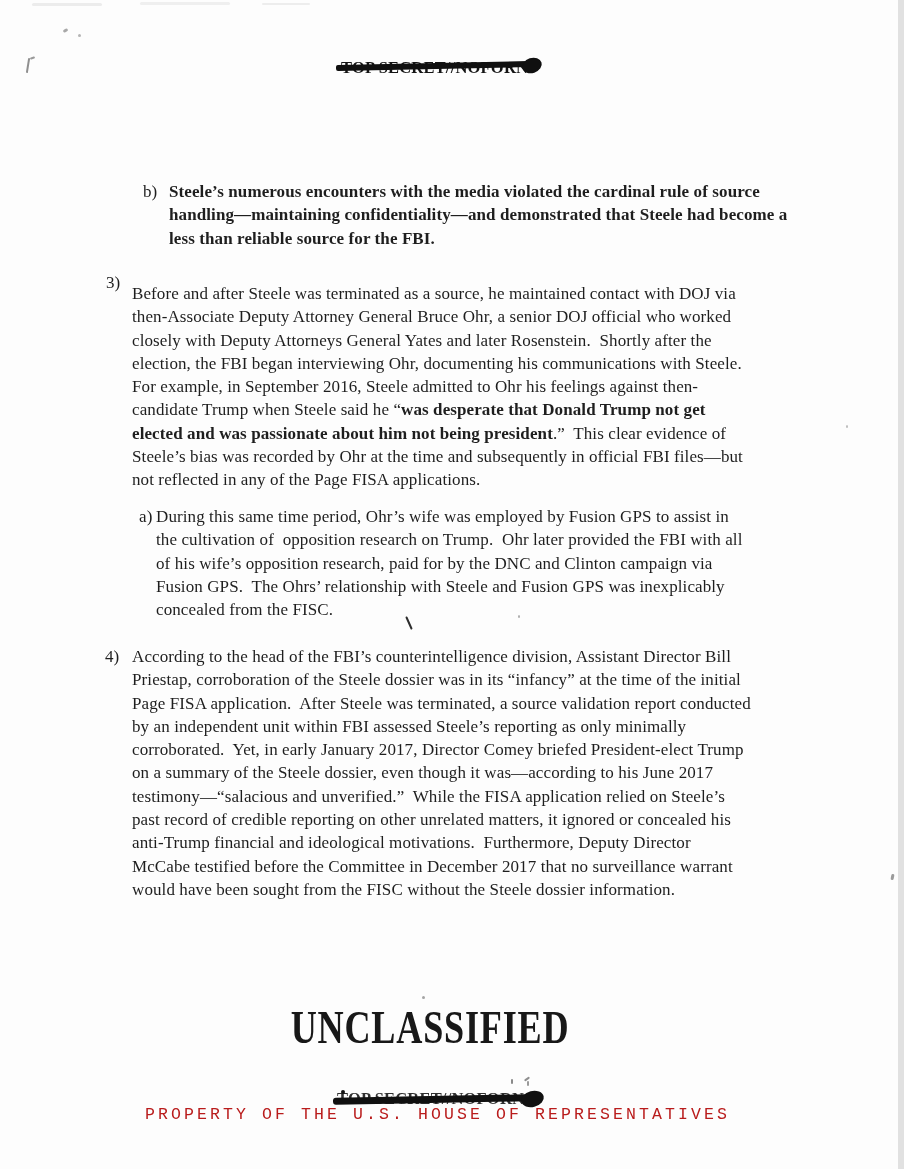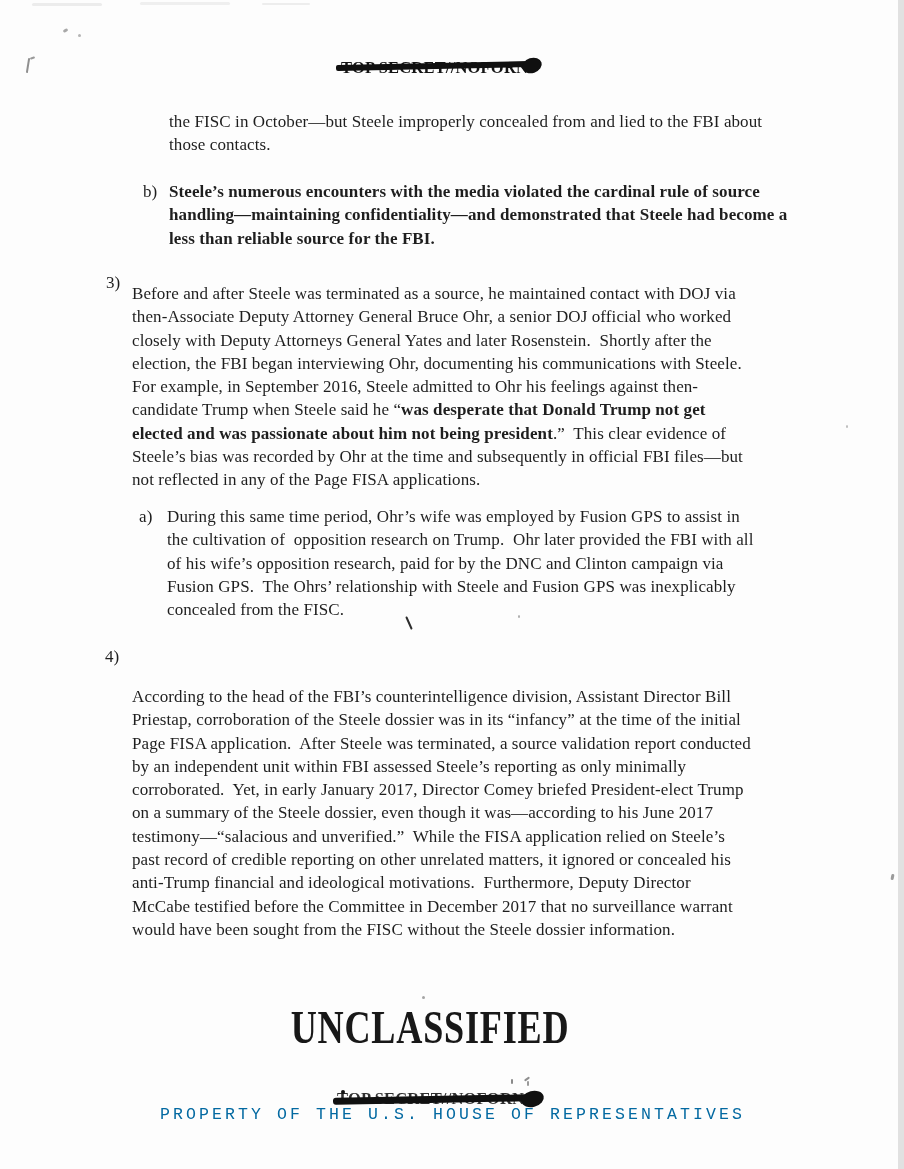--- a/index.html
+++ b/index.html
@@ -15,43 +15,43 @@
   
   .pre{position:absolute;white-space:pre;font-size:17px;line-height:23.3px;color:var(--ink);letter-spacing:0.1px;}
   .b{font-weight:700;}
 
   #para-cont{left:169px;top:110px;}
   #b-marker{left:143px;top:180px;}
   #b-text{left:169px;top:180px;font-weight:bold;}
   #n3-marker{left:106px;top:271px;}
   #n3-text{left:132px;top:282px;}
   #a-marker{left:139px;top:505px;}
-  #a-text{left:167px;top:505px;}
+  #a-text{left:156px;top:505px;}
   #n4-marker{left:105px;top:645px;}
-  #n4-text{left:132px;top:645px;margin-top:40px;}
+  #n4-text{left:132px;top:645px;}
 
   
   .cls{position:absolute;font-weight:700;font-size:16.5px;letter-spacing:0.2px;white-space:nowrap;color:#141414;}
   .cls .strike-bar{position:absolute;background:var(--redaction);border-radius:2px;}
   .cls .strike-blob{position:absolute;background:var(--redaction);border-radius:50%;}
   #cls-top{left:341px;top:58px;}
   #cls-top .strike-bar{left:-5px;top:5px;width:194px;height:5.5px;transform:rotate(-1.2deg);}
   #cls-top .strike-blob{left:181px;top:0px;width:20px;height:15px;transform:rotate(-18deg);}
   #cls-bottom{left:337px;top:1089px;color:#303030;}
   #cls-bottom .strike-bar{left:-4px;top:7px;width:194px;height:7px;transform:rotate(-1deg);border-radius:3px;}
   #cls-bottom .strike-blob{left:184px;top:2px;width:23px;height:16px;transform:rotate(-14deg);}
 
   
   .stamp{position:absolute;left:-22px;top:1000px;width:904px;text-align:center;
          font-size:47px;font-weight:700;letter-spacing:1px;color:#181818;
          transform:scaleX(0.77);}
 
   
-  .property{position:absolute;left:160px;top:1105px;font-family:"Liberation Mono","DejaVu Sans Mono",monospace;
-            font-size:16.5px;letter-spacing:3.1px;color:#0369a1;white-space:pre;}
+  .property{position:absolute;left:145px;top:1105px;font-family:"Liberation Mono","DejaVu Sans Mono",monospace;
+            font-size:16.5px;letter-spacing:3.1px;color:#b91c1c;white-space:pre;}
 
   
   .art{position:absolute;}
   #art-strip{left:898px;top:0;width:6px;height:1169px;background:var(--edge_strip);}
   #art-smudge1{left:32px;top:3px;width:70px;height:3px;background:#ececec;border-radius:2px;}
   #art-smudge2{left:140px;top:2px;width:90px;height:3px;background:#efefef;border-radius:2px;}
   #art-smudge3{left:262px;top:3px;width:48px;height:2px;background:#ededed;border-radius:2px;}
   #art-tick1{left:63px;top:29px;width:5px;height:3px;background:#a8a8a8;transform:rotate(-30deg);border-radius:2px;}
   #art-tick2{left:78px;top:34px;width:3px;height:3px;background:#b5b5b5;border-radius:50%;}
   #art-pencil{left:27px;top:58px;width:2px;height:15px;background:#8f8f8f;border-radius:2px 2px 0 2px;transform:rotate(9deg);}
@@ -70,22 +70,20 @@
 <body>
 
 <div class="page">
 
   <div class="cls" id="cls-top">
     <span>TOP SECRET//NOFORN</span>
     <span class="strike-bar"></span>
     <span class="strike-blob"></span>
   </div>
 
-  <div class="pre" id="para-cont">the FISC in October—but Steele improperly concealed from and lied to the FBI about
-those contacts.</div>
 
   <div class="pre" id="b-marker">b)</div>
   <div class="pre" id="b-text">Steele’s numerous encounters with the media violated the cardinal rule of source
 handling—maintaining confidentiality—and demonstrated that Steele had become a
 less than reliable source for the FBI.</div>
 
   <div class="pre" id="n3-marker">3)</div>
   <div class="pre" id="n3-text"><span>Before and after Steele was terminated as a source, he maintained contact with DOJ via
 then-Associate Deputy Attorney General Bruce Ohr, a senior DOJ official who worked
 closely with Deputy Attorneys General Yates and later Rosenstein.  Shortly after the

